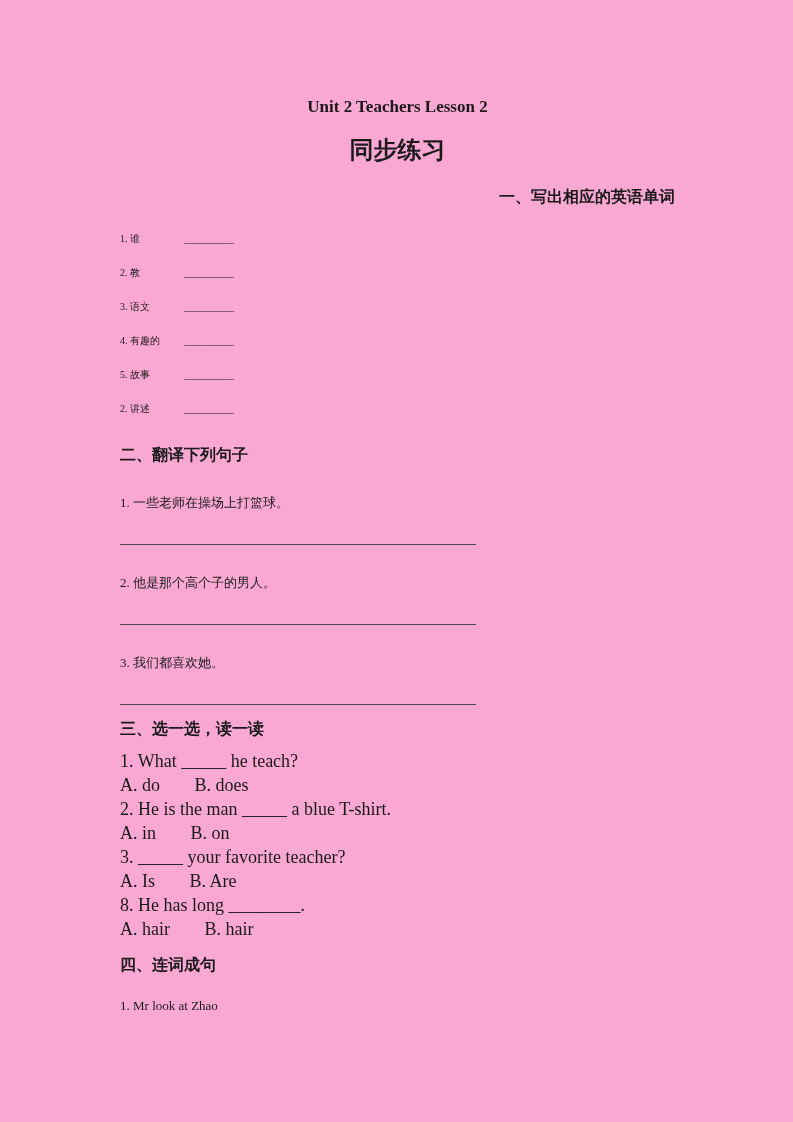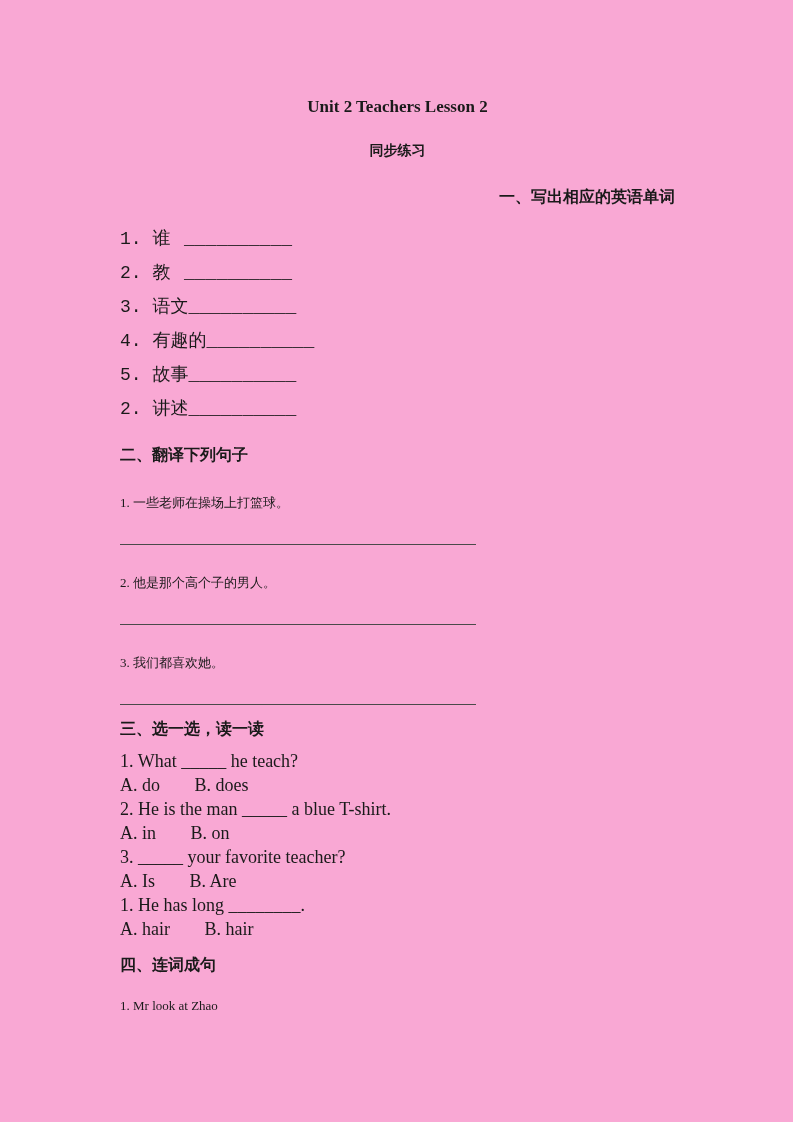--- a/index.html
+++ b/index.html
@@ -21,44 +21,43 @@
   .title-en {
     text-align: center;
     font-weight: bold;
     font-size: 17px;
     line-height: 22px;
     font-family: "Liberation Serif", "DejaVu Serif", serif;
   }
   .title-cn {
     text-align: center;
     font-weight: bold;
-    font-size: 14px;
+    font-size: 24px;
     line-height: 22px;
     margin-top: 21px;
     font-family: "DejaVu Sans", "Liberation Sans", sans-serif;
   }
   .section-heading {
     font-weight: bold;
     font-size: 16px;
     line-height: 20px;
     font-family: "DejaVu Sans", "Liberation Sans", sans-serif;
   }
   .sh-1 { margin-top: 26px; text-align: right; }
   .sh-2 { margin-top: 26px; }
   .sh-3 { margin-top: 14px; }
   .sh-4 { margin-top: 18px; }
 
   .vocab-list { margin-top: 22px; }
   .vocab-row {
     display: flex;
     align-items: baseline;
-    font-size: 18px;
+    font-size: 10px;
     line-height: 20px;
     margin-top: 14px;
-    font-family: Liberation Mono, monospace;
   }
   .vocab-row:first-child { margin-top: 0; }
   .vocab-label { min-width: 64px; }
   .vocab-blank { white-space: pre; }
 
   .trans-list { margin-top: 4px; }
   .trans-label {
     font-size: 13px;
     line-height: 20px;
     margin-top: 28px;
@@ -149,21 +148,21 @@
     <div class="choice-line">2. He is the man _____ a blue T-shirt.</div>
     <div class="choice-line choice-options">
       <span class="opt-a">A. in</span>
       <span class="opt-b">B. on</span>
     </div>
     <div class="choice-line">3. _____ your favorite teacher?</div>
     <div class="choice-line choice-options">
       <span class="opt-a">A. Is</span>
       <span class="opt-b">B. Are</span>
     </div>
-    <div class="choice-line">1. He has long ________.</div>
+    <div class="choice-line">8. He has long ________.</div>
     <div class="choice-line choice-options">
       <span class="opt-a">A. hair</span>
       <span class="opt-b">B. hair</span>
     </div>
   </div>
 
   <div class="section-heading sh-4">四、连词成句</div>
   <div class="rearrange-item">1. Mr look at Zhao</div>
 
 </div>

